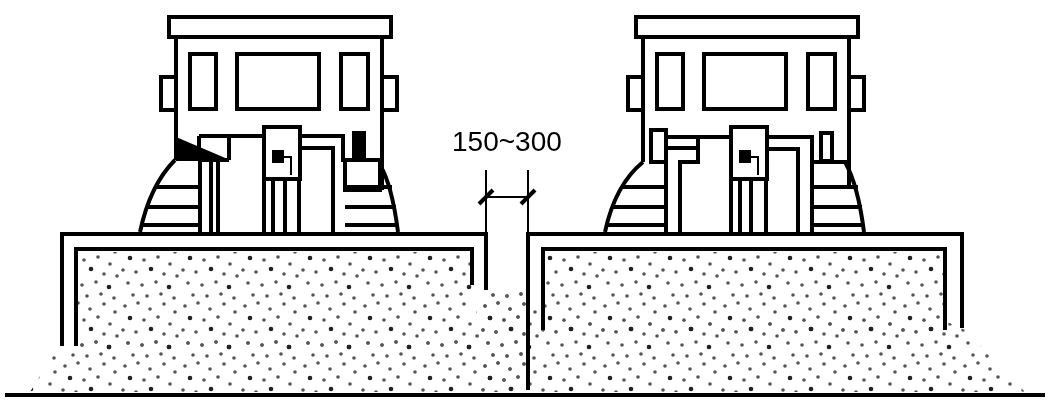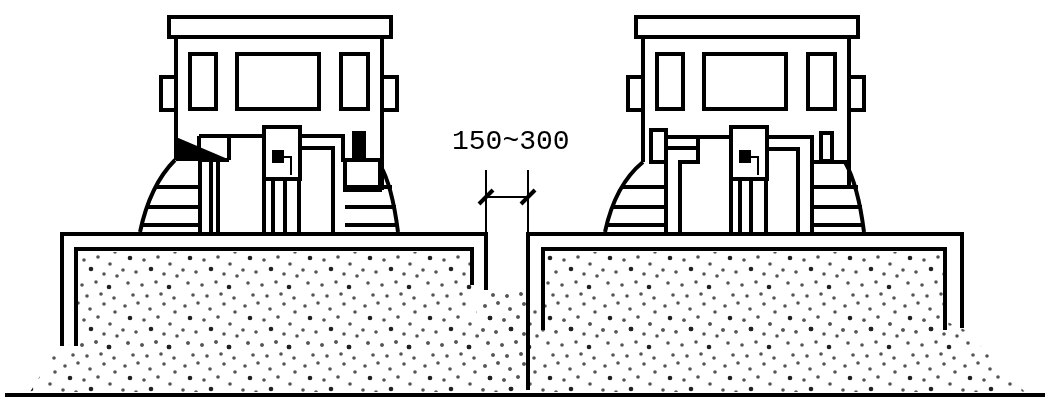--- a/index.html
+++ b/index.html
@@ -1,21 +1,21 @@
 <!DOCTYPE html>
 <html><head>
   <meta charset="utf-8">
   <style>
     html, body { margin: 0; padding: 0; background: #ffffff; }
     body { width: 1063px; height: 412px; overflow: hidden; position: relative; font-family: "Liberation Serif", serif; }
     svg { position: absolute; left: 0; top: 0; }
     .stroke { fill: none; stroke: #000; stroke-width: 4; }
     .thin { fill: none; stroke: #000; stroke-width: 2; }
     .white { fill: #fff; stroke: #000; stroke-width: 4; }
-    .dim-label { position: absolute; left: 452px; top: 126px; font-size: 28px; color: #000; font-family: Liberation Mono, monospace; }
+    .dim-label { position: absolute; left: 452px; top: 126px; font-size: 28px; color: #000; font-family: Liberation Sans, sans-serif; }
   </style>
 </head>
 <body>
 
 <svg width="1063" height="412" viewBox="0 0 1063 412">
   <defs>
     <pattern id="dots" x="0" y="0" width="60" height="60" patternUnits="userSpaceOnUse">
       <circle cx="5" cy="6" r="1.8" fill="#555"></circle>
       <circle cx="18" cy="3" r="1.8" fill="#555"></circle>
       <circle cx="30" cy="9" r="1.8" fill="#555"></circle>

